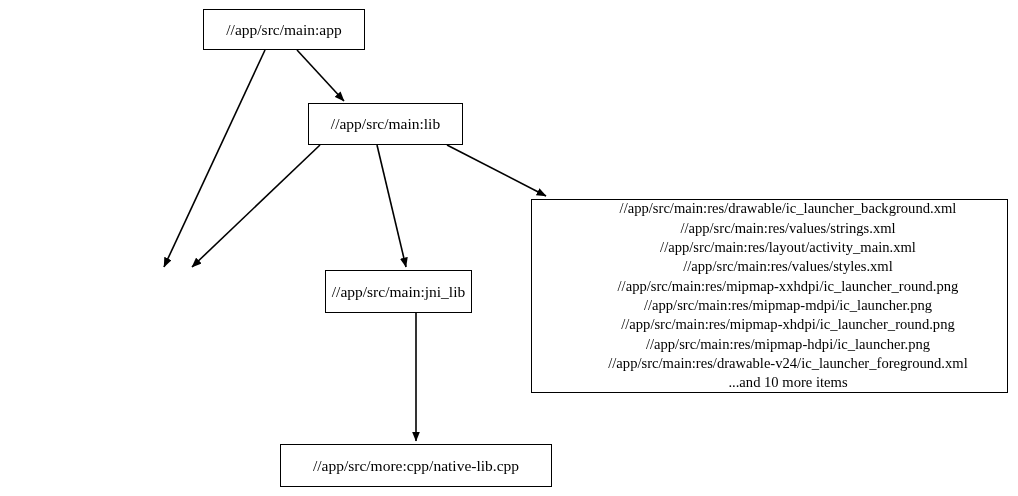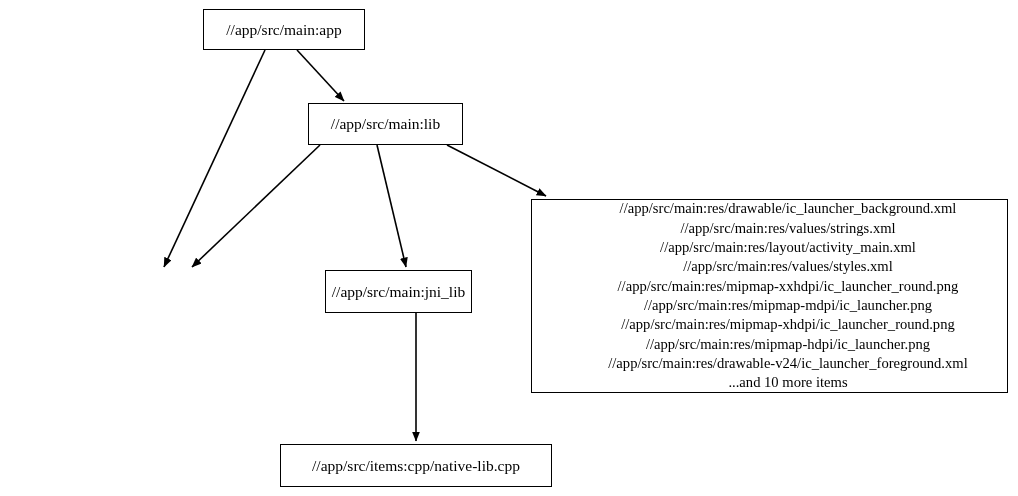--- a/index.html
+++ b/index.html
@@ -95,21 +95,21 @@
   <div class="node" id="node-lib">
     <span class="node-text">//app/src/main:lib</span>
   </div>
 
 
   <div class="node" id="node-jnilib">
     <span class="node-text">//app/src/main:jni_lib</span>
   </div>
 
   <div class="node" id="node-cpp">
-    <span class="node-text">//app/src/items:cpp/native-lib.cpp</span>
+    <span class="node-text">//app/src/more:cpp/native-lib.cpp</span>
   </div>
 
   <div class="node" id="node-resbundle">
     <span class="node-text">//app/src/main:res/drawable/ic_launcher_background.xml
 //app/src/main:res/values/strings.xml
 //app/src/main:res/layout/activity_main.xml
 //app/src/main:res/values/styles.xml
 //app/src/main:res/mipmap-xxhdpi/ic_launcher_round.png
 //app/src/main:res/mipmap-mdpi/ic_launcher.png
 //app/src/main:res/mipmap-xhdpi/ic_launcher_round.png

